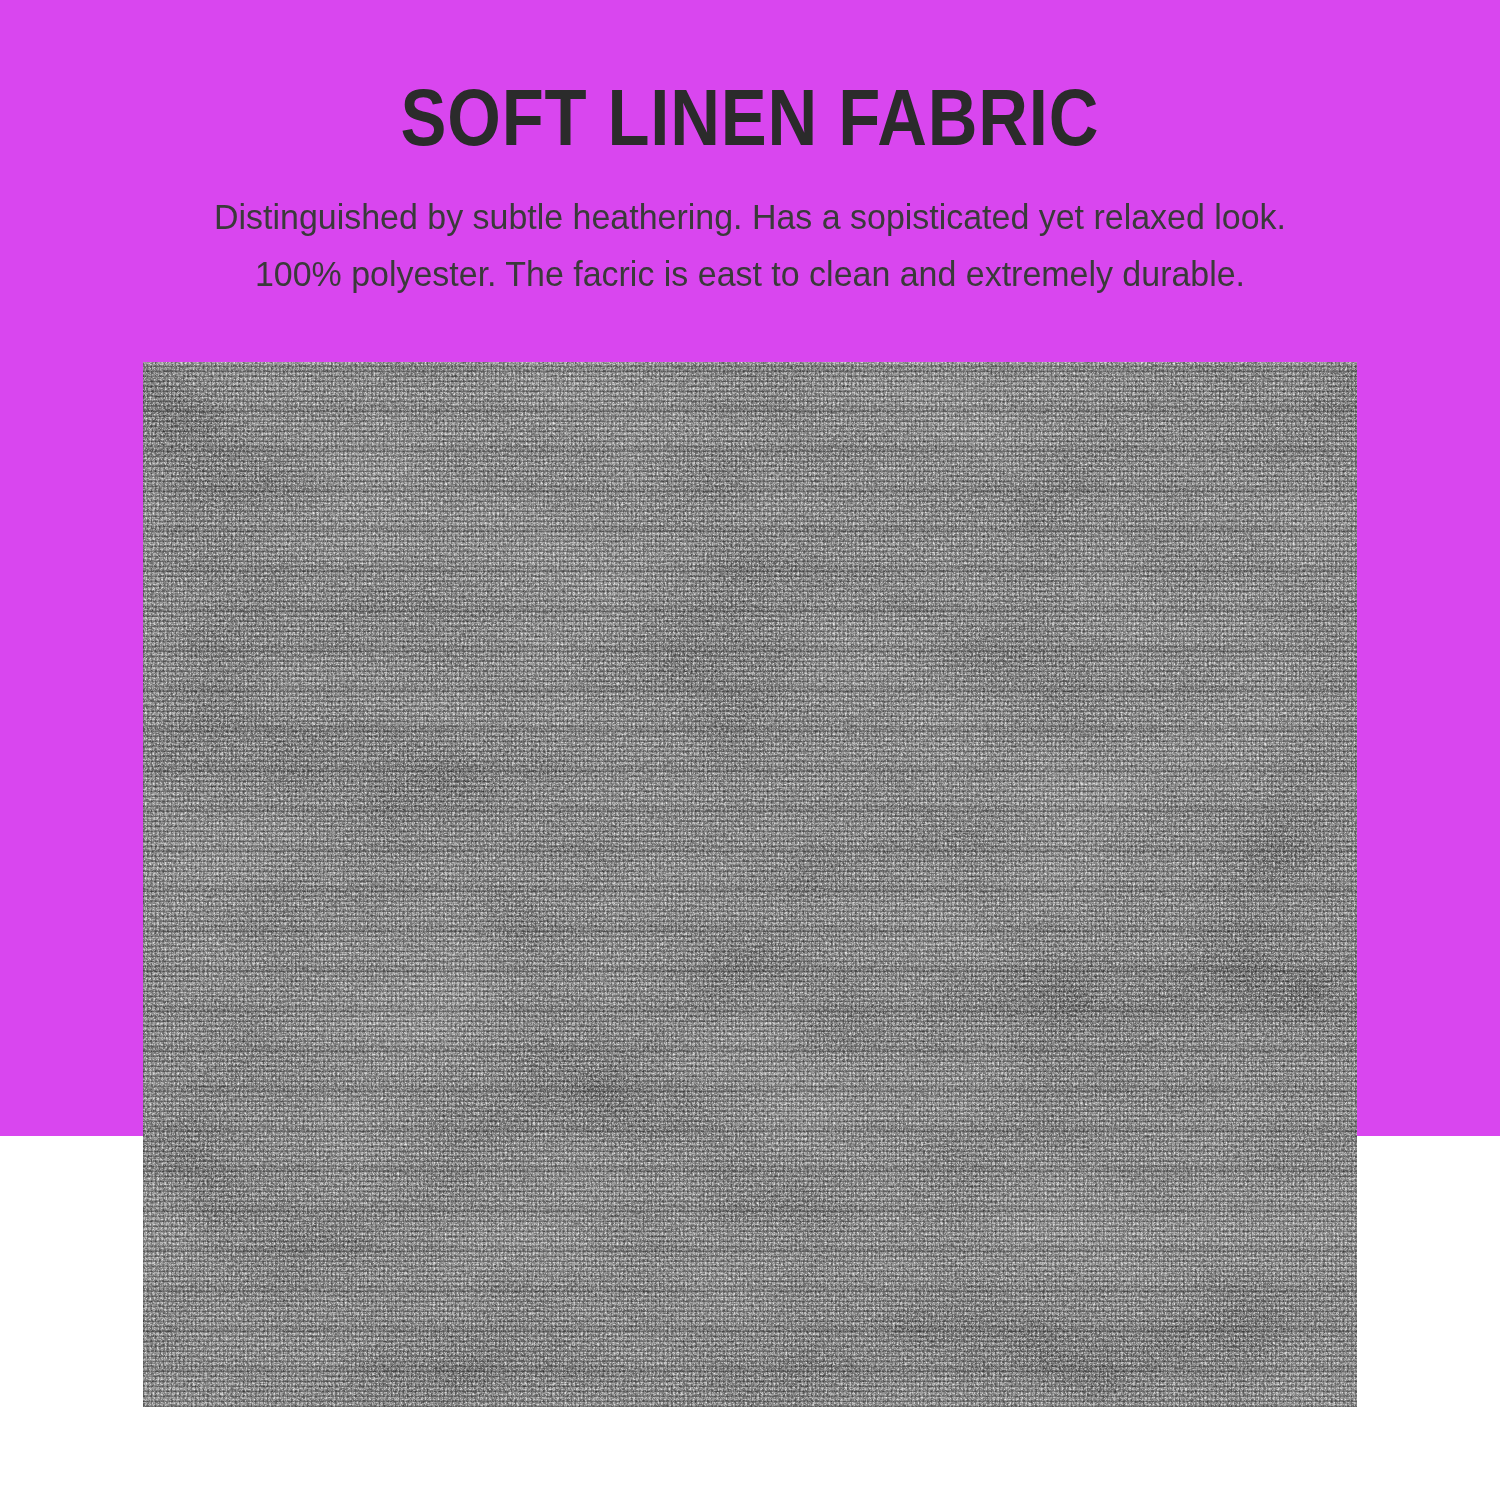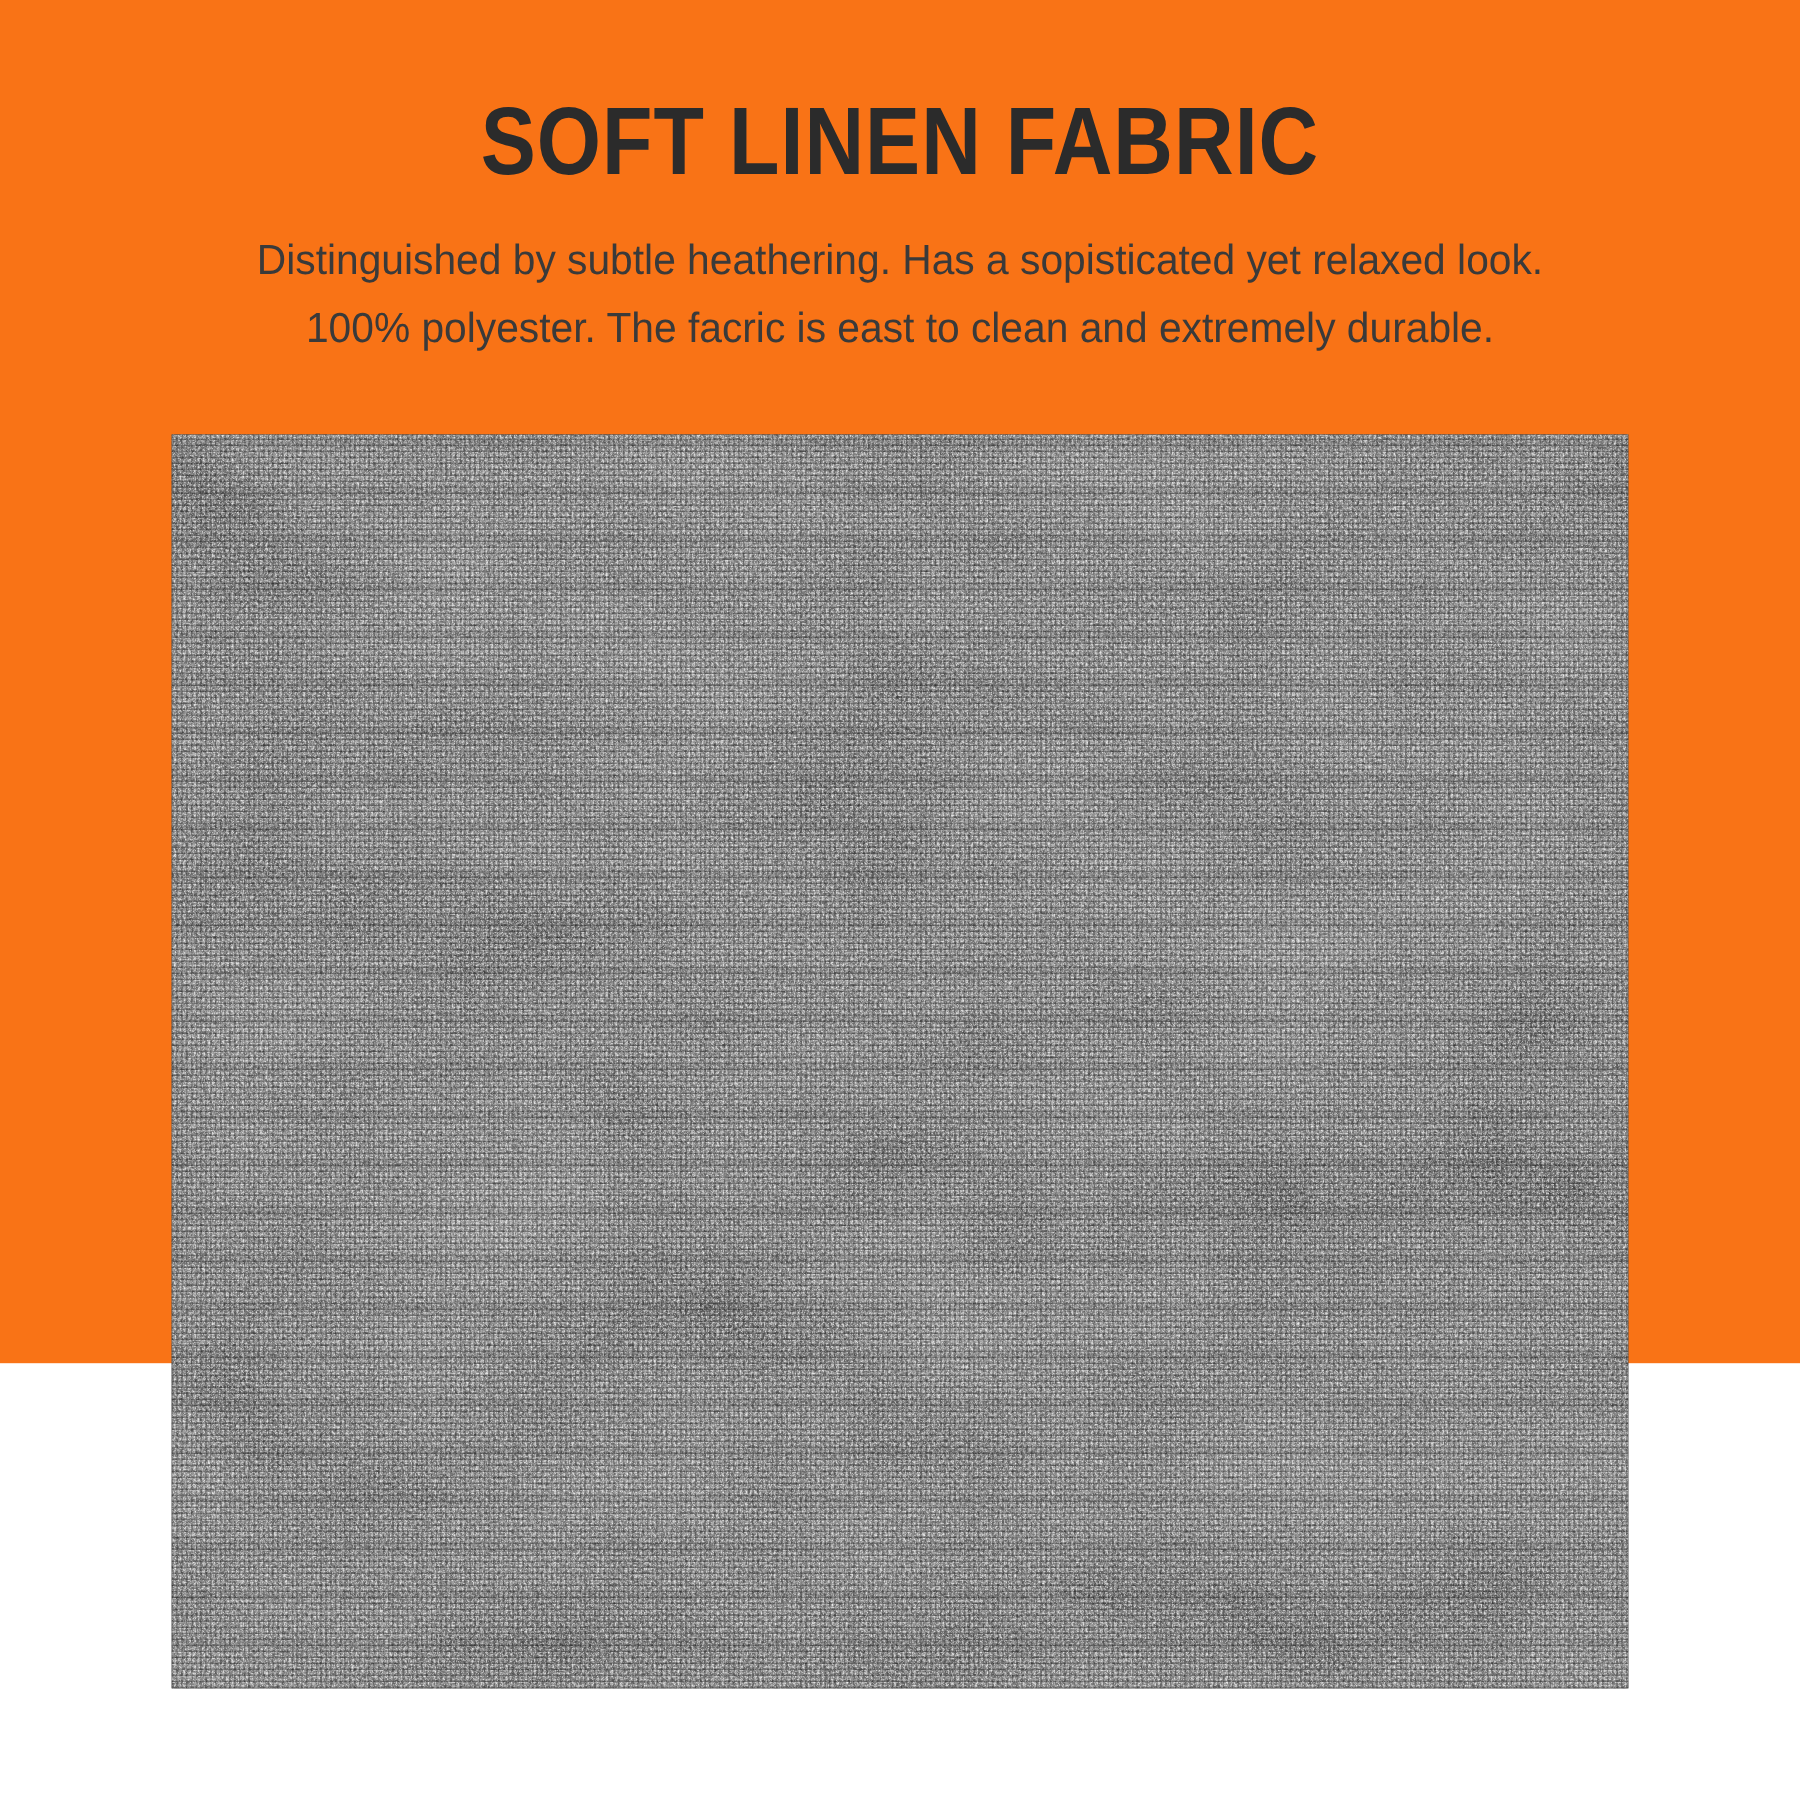--- a/index.html
+++ b/index.html
@@ -8,21 +8,21 @@
     background: #ffffff;
     width: 1500px;
     height: 1500px;
     overflow: hidden;
     font-family: "Liberation Sans", sans-serif;
   }
   .page {
     position: relative;
     width: 1500px;
     height: 1136px;
-    background: #f97316;
+    background: #d946ef;
   }
   .title {
     position: absolute;
     top: 78px;
     left: 0;
     width: 1500px;
     margin: 0;
     text-align: center;
     font-size: 80px;
     line-height: 80px;

